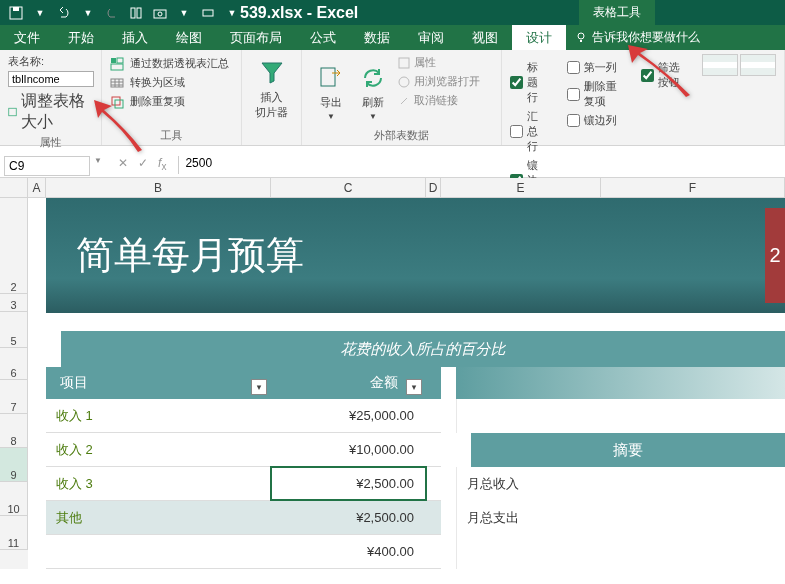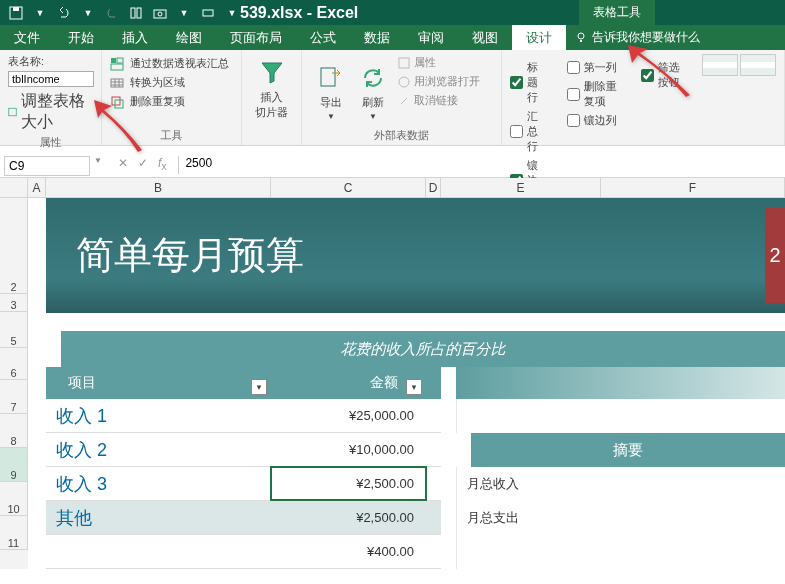--- a/index.html
+++ b/index.html
@@ -85,29 +85,29 @@
 .gap { height:18px; }
 
 
 .sec-row { display:flex; margin-left:18px; height:36px; }
 .sec-left { width:395px; background:#234447; color:#fff; display:flex; align-items:center; justify-content:center; font-size:16px; border-bottom:4px solid #fff; }
 .sec-right { flex:1; background:#5e9ea0; color:#fff; display:flex; align-items:center; justify-content:center; font-size:15px; margin-left:15px;font-style:italic; }
 
 
 .thdr-row { display:flex; margin-left:18px; height:32px; }
 .thdr-l { width:395px; background:#5e9ea0; display:flex; }
-.th { color:#fff; font-size:14px; display:flex; align-items:center; padding:0 22px; position:relative; }
+.th { color:#fff; font-size:14px; display:flex; align-items:center; padding:0 14px; position:relative; }
 .th.proj { width:225px; } .th.amt { width:155px; justify-content:flex-end; padding-right:28px; }
 .th .dd { position:absolute; right:4px; bottom:4px; width:16px; height:16px; background:#fff; border:1px solid #888; display:flex; align-items:center; justify-content:center; font-size:9px; color:#444; }
 .thdr-r { flex:1; margin-left:15px; background:linear-gradient(to right,#5e9ea0,#d4e6e6); }
 
 
 .drow { display:flex; margin-left:18px; height:34px; }
 .d-left { width:395px; display:flex; border-bottom:1px solid #ddd; }
-.dc-proj { width:225px; padding-left:10px; display:flex; align-items:center; font-size:18px; color:#0369a1; }
+.dc-proj { width:225px; padding-left:10px; display:flex; align-items:center; font-size:13px; color:#4d7c0f; }
 .dc-amt { width:155px; display:flex; align-items:center; justify-content:flex-end; padding-right:12px; font-size:13px; color:#333; }
 .dc-amt.sel { outline:2px solid #217346; outline-offset:-1px; background:#fff; }
 .d-gap { width:15px; }
 .d-right { flex:1; display:flex; align-items:center; padding-left:10px; font-size:13px; color:#333; border-left:1px solid #e8e8e8; }
 .drow.alt .d-left { background:#dbe7e7; }
 .sum-hdr { flex:1; margin-left:15px; background:#5e9ea0; color:#fff; display:flex; align-items:center; justify-content:center; font-size:15px; }
 
 
 .arrow { position:absolute; z-index:50; }
 .arrow svg { filter:drop-shadow(1px 1px 2px rgba(0,0,0,.3)); }

